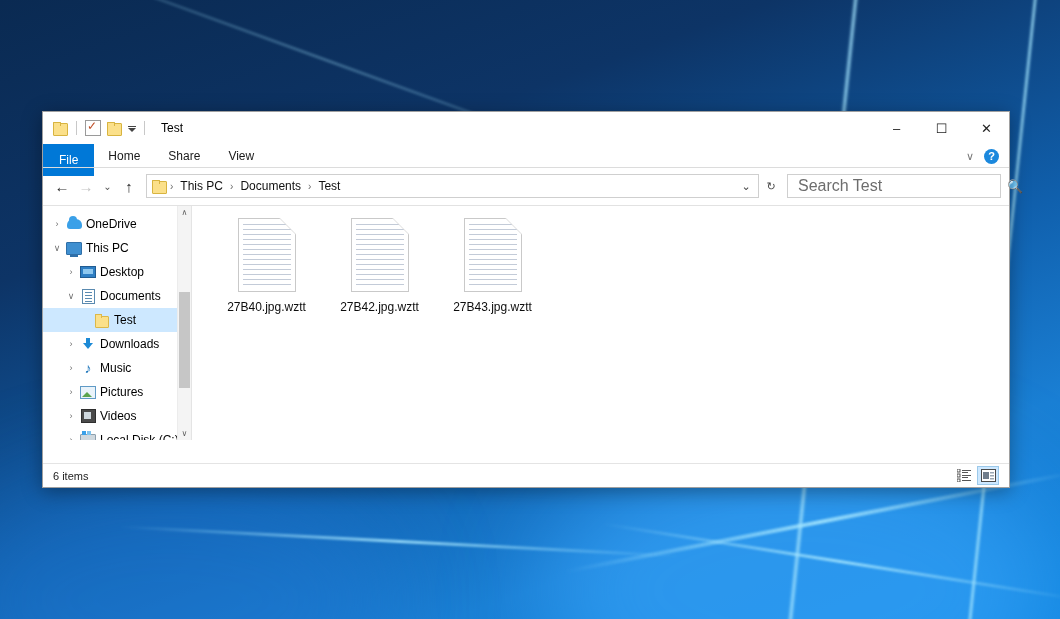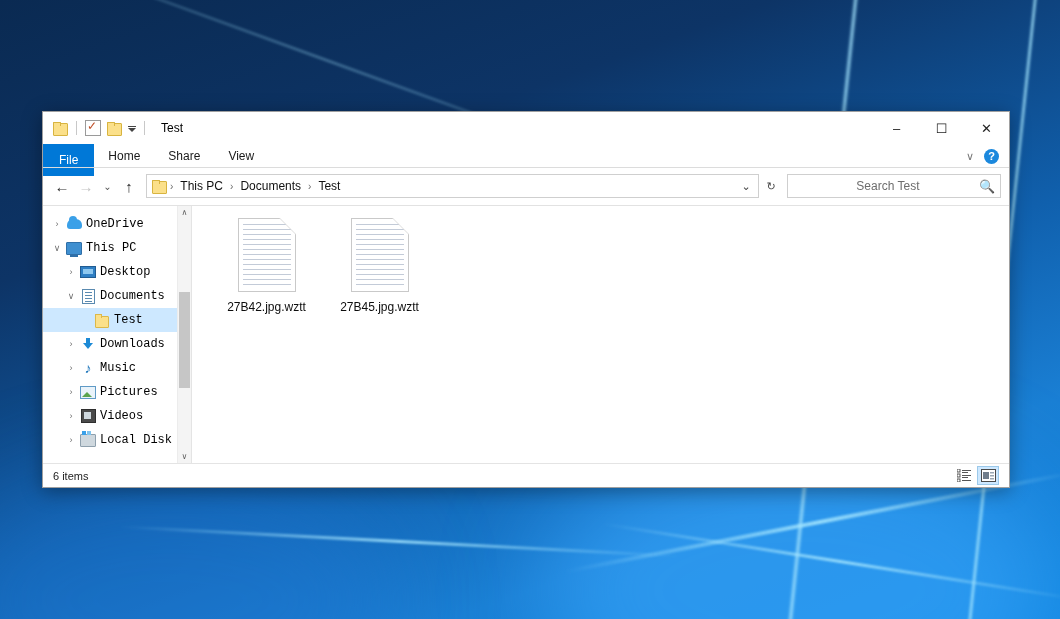--- a/index.html
+++ b/index.html
@@ -253,26 +253,25 @@
     border: 1px solid #cfcfcf;
     background: #fff;
     display: flex;
     align-items: center;
     padding: 0 4px 0 8px;
     margin-left: 4px;
   }
   #search-input {
     border: none;
     outline: none;
-    font-size: 12px;
+    font-size: 16px;
     font-family: "Liberation Sans", sans-serif;
     color: #333;
     flex: 1;
     background: transparent;
-    text-align: center;
   }
   #search-input::placeholder { color: #6d6d6d; }
   .search-ico { color: #3a3a3a; font-size: 13px; }
 
   
   #body {
     flex: 1;
     display: flex;
     min-height: 0;
     border-top: 1px solid #e2e2e2;
@@ -302,21 +301,21 @@
     font-size: 9px;
     flex: none;
   }
   .tree-ico {
     width: 18px;
     display: flex;
     align-items: center;
     justify-content: center;
     flex: none;
   }
-  .tree-label { padding-left: 3px; font-family: Liberation Mono, monospace; }
+  .tree-label { padding-left: 3px; }
 
   
   .ic { display: inline-block; position: relative; }
   .ic-cloud {
     width: 15px; height: 10px;
     background: #3aa0e8;
     border-radius: 6px 6px 3px 3px;
   }
   .ic-cloud::before {
     content: "";
@@ -556,20 +555,21 @@
   #statusbar {
     height: 23px;
     border-top: 1px solid #e4e4e4;
     display: flex;
     align-items: center;
     background: #fff;
     flex: none;
     padding: 0 4px 0 10px;
     font-size: 11px;
     color: #222;
+    margin-top: 23px;
   }
   #status-right {
     margin-left: auto;
     display: flex;
     align-items: center;
     gap: 2px;
     padding-right: 6px;
   }
   .viewbtn {
     width: 22px; height: 19px;
@@ -739,30 +739,39 @@
 
     <div id="content">
       <div id="filegrid">
           <div class="file-tile">
             <div class="doc-icon">
               <div class="doc-page"></div>
               <div class="doc-lines"></div>
               <div class="doc-fold-shade"></div>
               <div class="doc-fold"></div>
             </div>
-            <div class="file-label">27B42.jpg.wztt</div>
+            <div class="file-label">27B40.jpg.wztt</div>
           </div>
           <div class="file-tile">
             <div class="doc-icon">
               <div class="doc-page"></div>
               <div class="doc-lines"></div>
               <div class="doc-fold-shade"></div>
               <div class="doc-fold"></div>
             </div>
-            <div class="file-label">27B45.jpg.wztt</div>
+            <div class="file-label">27B42.jpg.wztt</div>
+          </div>
+          <div class="file-tile">
+            <div class="doc-icon">
+              <div class="doc-page"></div>
+              <div class="doc-lines"></div>
+              <div class="doc-fold-shade"></div>
+              <div class="doc-fold"></div>
+            </div>
+            <div class="file-label">27B43.jpg.wztt</div>
           </div>
         </div>
     </div>
   </div>
 
   <div id="statusbar">
     <span>6 items</span>
     <div id="status-right">
       <div class="viewbtn">
         <svg width="15" height="13" viewBox="0 0 15 13">

